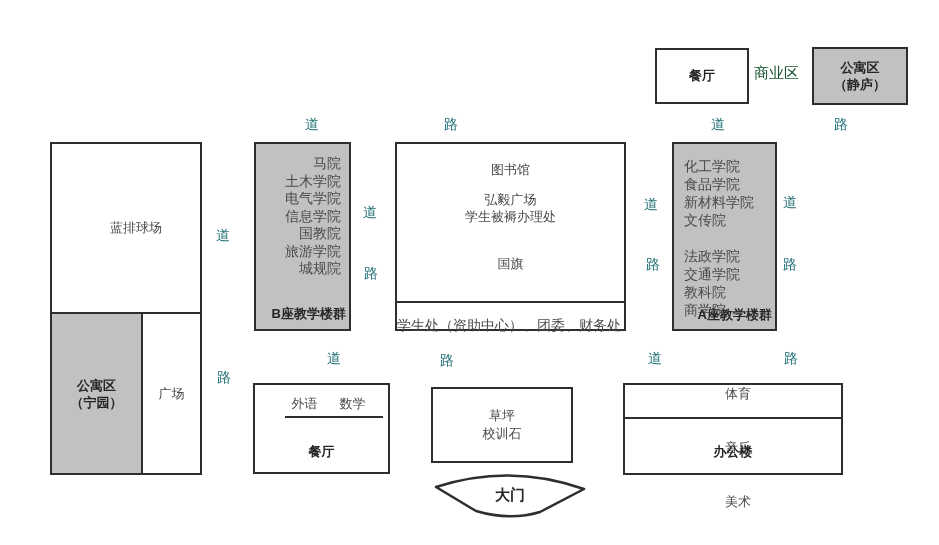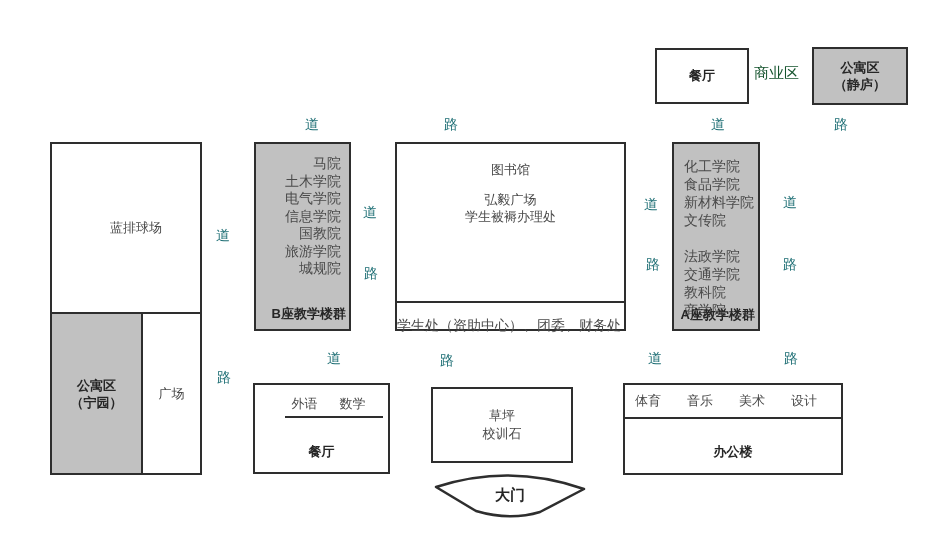--- a/index.html
+++ b/index.html
@@ -70,25 +70,26 @@
         <div>旅游学院</div>
         <div>城规院</div>
       </div>
     <div class="abs bold t13" style="right:3px; bottom:6px;margin-top:20px;">B座教学楼群</div>
   </div>
 
   <div class="box" style="left:395px; top:142px; width:231px; height:189px;">
     <div class="abs t13" style="left:0; right:0; top:17px; text-align:center;">图书馆</div>
     <div class="abs t13" style="left:0; right:0; top:47px; text-align:center;">弘毅广场</div>
     <div class="abs t13" style="left:0; right:0; top:64px; text-align:center;">学生被褥办理处</div>
+    <div class="abs t13" style="left:0; right:0; top:111px; text-align:center;">国旗</div>
     <div class="divider-h" style="top:157px;"></div>
     <div class="abs t12" style="left:0; right:0; top:173px; text-align:left;">学生处（资助中心）、团委、财务处</div>
   </div>
 
-  <div class="box gray" style="left:672px; top:142px; width:88px; height:189px;text-decoration:underline;">
+  <div class="box gray" style="left:672px; top:142px; width:105px; height:189px;text-decoration:underline;">
     <div class="list-left t12" style="top:13px;">
         <div>化工学院</div>
         <div>食品学院</div>
         <div>新材料学院</div>
         <div>文传院</div>
       </div>
     <div class="list-left t12" style="top:103px;">
         <div>法政学院</div>
         <div>交通学院</div>
         <div>教科院</div>
@@ -108,21 +109,21 @@
   </div>
 
   <div class="box center-flex" style="left:431px; top:387px; width:142px; height:76px;">
     <div class="t13" style="line-height:18px;">
       <div>草坪</div>
       <div>校训石</div>
     </div>
   </div>
 
   <div class="box" style="left:623px; top:383px; width:220px; height:92px;">
-    <div class="row-flex t13" style="position:absolute; left:10px; right:0; top:0; height:32px; gap:26px;">
+    <div class="row-flex t13" style="position:absolute; left:10px; right:0; top:0; height:32px; gap:36px;flex-direction:column;">
         <div>体育</div>
         <div>音乐</div>
         <div>美术</div>
         <div>设计</div>
       </div>
     <div class="divider-h" style="top:32px;"></div>
     <div class="abs bold t13" style="left:0; right:0; top:58px; text-align:center;">办公楼</div>
   </div>
 
   <svg class="abs" style="left:428px; top:466px;" width="164" height="58" viewBox="0 0 164 58">

